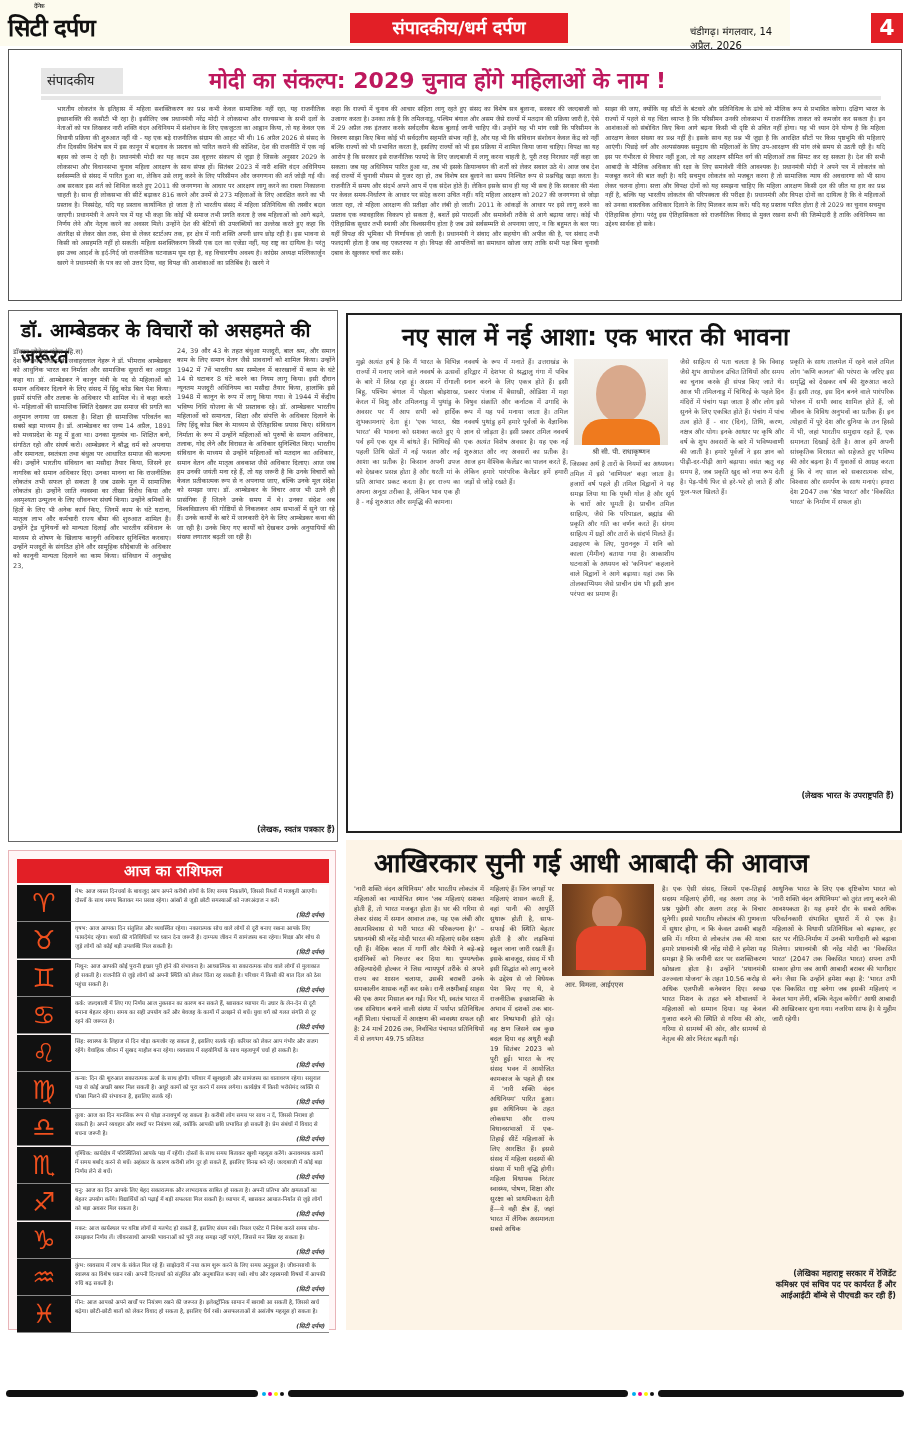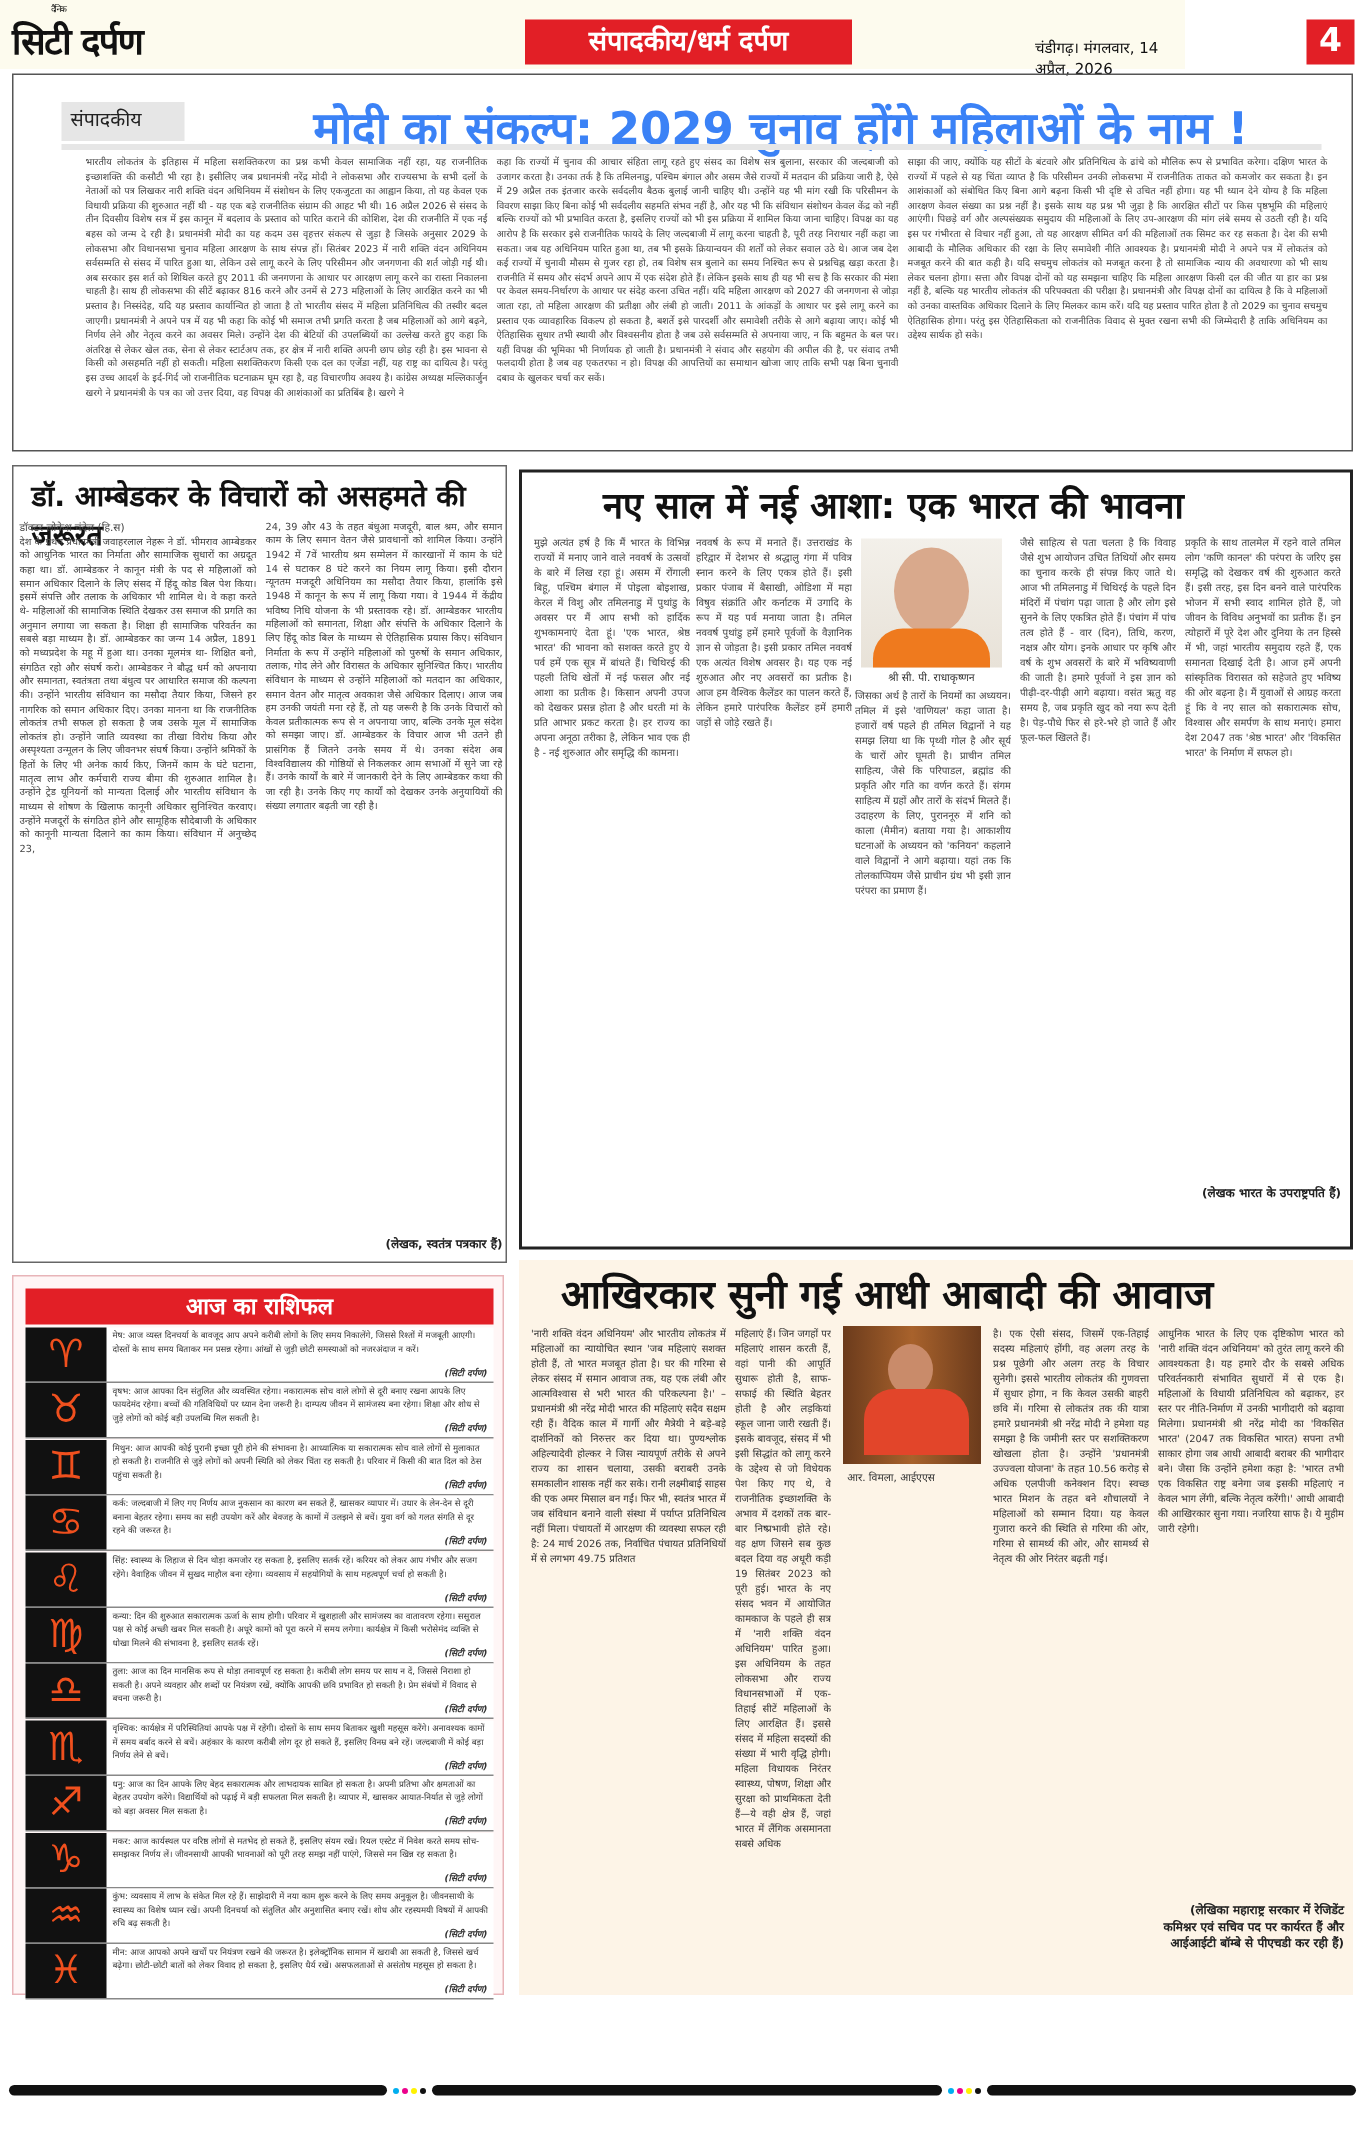--- a/index.html
+++ b/index.html
@@ -5,21 +5,21 @@
 *{box-sizing:border-box;margin:0;padding:0}
 body{width:910px;height:1431px;background:#fff;font-family:"DejaVu Sans",sans-serif;color:#222;position:relative;overflow:hidden}
 .masthead{position:absolute;left:0;top:0;width:790px;height:46px;background:#fdfbee}
 .logo{position:absolute;left:8px;top:10px;font-family:"DejaVu Serif",serif;font-weight:bold;font-size:24px;color:#111;letter-spacing:-1px}
 .logo small{position:absolute;left:26px;top:-8px;font-size:6px;font-weight:normal}
 .section-title{position:absolute;left:350px;top:13px;width:218px;height:30px;background:#e21f26;color:#fff;font-weight:bold;font-size:18px;text-align:center;line-height:30px}
 .dateline{position:absolute;left:690px;top:24px;font-size:10px;color:#111}
 .pagenum{position:absolute;left:871px;top:13px;width:32px;height:30px;background:#e21f26;color:#fff;font-weight:bold;font-size:22px;text-align:center;line-height:30px}
 .editorial{position:absolute;left:8px;top:49px;width:894px;height:252px;border:1px solid #555}
 .ed-label{position:absolute;left:32px;top:18px;width:82px;height:26px;background:#e6e6e6;font-weight:normal;font-size:13px;line-height:26px;padding-left:6px}
-.ed-head{position:absolute;left:200px;top:14px;font-family:"DejaVu Sans",sans-serif;font-weight:bold;font-size:30px;color:#3b82f6}
+.ed-head{position:absolute;left:200px;top:14px;font-family:"DejaVu Sans",sans-serif;font-weight:bold;font-size:22px;color:#be185d}
 .ed-rule{position:absolute;left:32px;top:46px;width:840px;height:4px;background:#e6e6e6}
 .col-text{font-size:6.3px;line-height:9.6px;color:#444;text-align:justify;overflow:hidden;position:absolute}
 .box{position:absolute;border:1px solid #666}
 .amb-head{position:absolute;left:12px;top:6px;font-weight:bold;font-size:19px;color:#111}
 .byline{text-align:left;font-size:7px;color:#444}
 .newyear{position:absolute;left:346px;top:313px;width:556px;height:520px;border:2px solid #222}
 .ny-head{position:absolute;left:54px;top:4px;font-weight:bold;font-size:24px;color:#111}
 .photo{position:absolute;background:linear-gradient(#f3f0ea,#e8e2d8)}
 .face{position:absolute;border-radius:50%}
 .caption{position:absolute;font-size:7px;color:#333;text-align:center}

